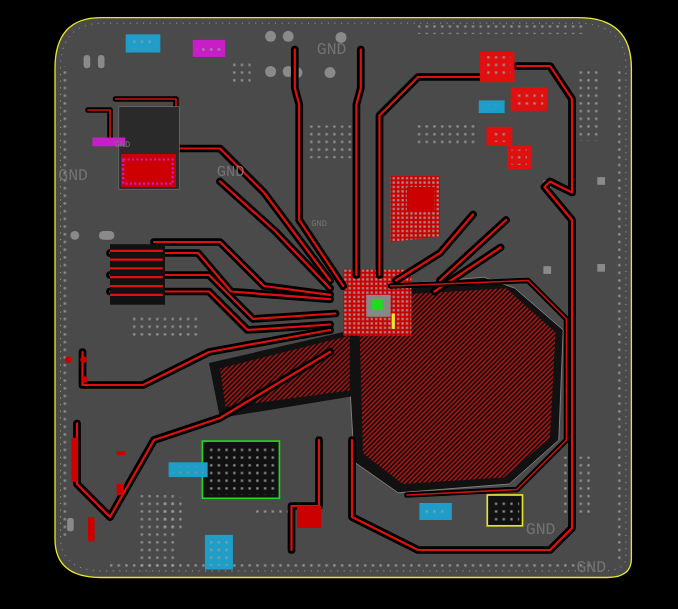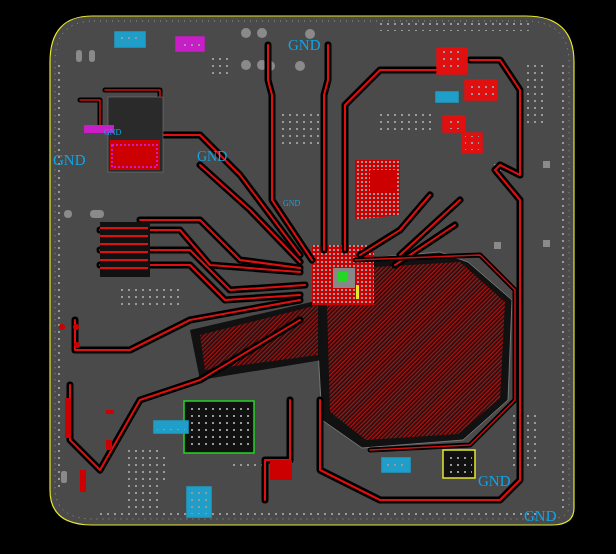--- a/index.html
+++ b/index.html
@@ -1,18 +1,18 @@
 <!DOCTYPE html>
 <html><head>
 <meta charset="utf-8">
 <style>
   html, body { margin:0; padding:0; background:#000; }
   body { width:616px; height:554px; overflow:hidden; position:relative; font-family:"DejaVu Sans", sans-serif; }
   #canvas { position:absolute; left:0; top:0; width:616px; height:554px; }
-  .gnd-label { position:absolute; color:#0ea5e9; font-family:Liberation Serif, serif; pointer-events:none; white-space:nowrap; line-height:1; }
+  .gnd-label { position:absolute; color:#737373; font-family:Liberation Mono, monospace; pointer-events:none; white-space:nowrap; line-height:1; }
 </style>
 </head>
 <body>
 
 <svg id="canvas" viewBox="0 0 616 554" xmlns="http://www.w3.org/2000/svg">
   <defs>
     <pattern id="viaGrid" width="7" height="7" patternUnits="userSpaceOnUse">
       <rect x="2" y="2" width="2" height="2" fill="#9a9a9a"></rect>
     </pattern>
     <pattern id="bgaGrid" width="4" height="4" patternUnits="userSpaceOnUse">

